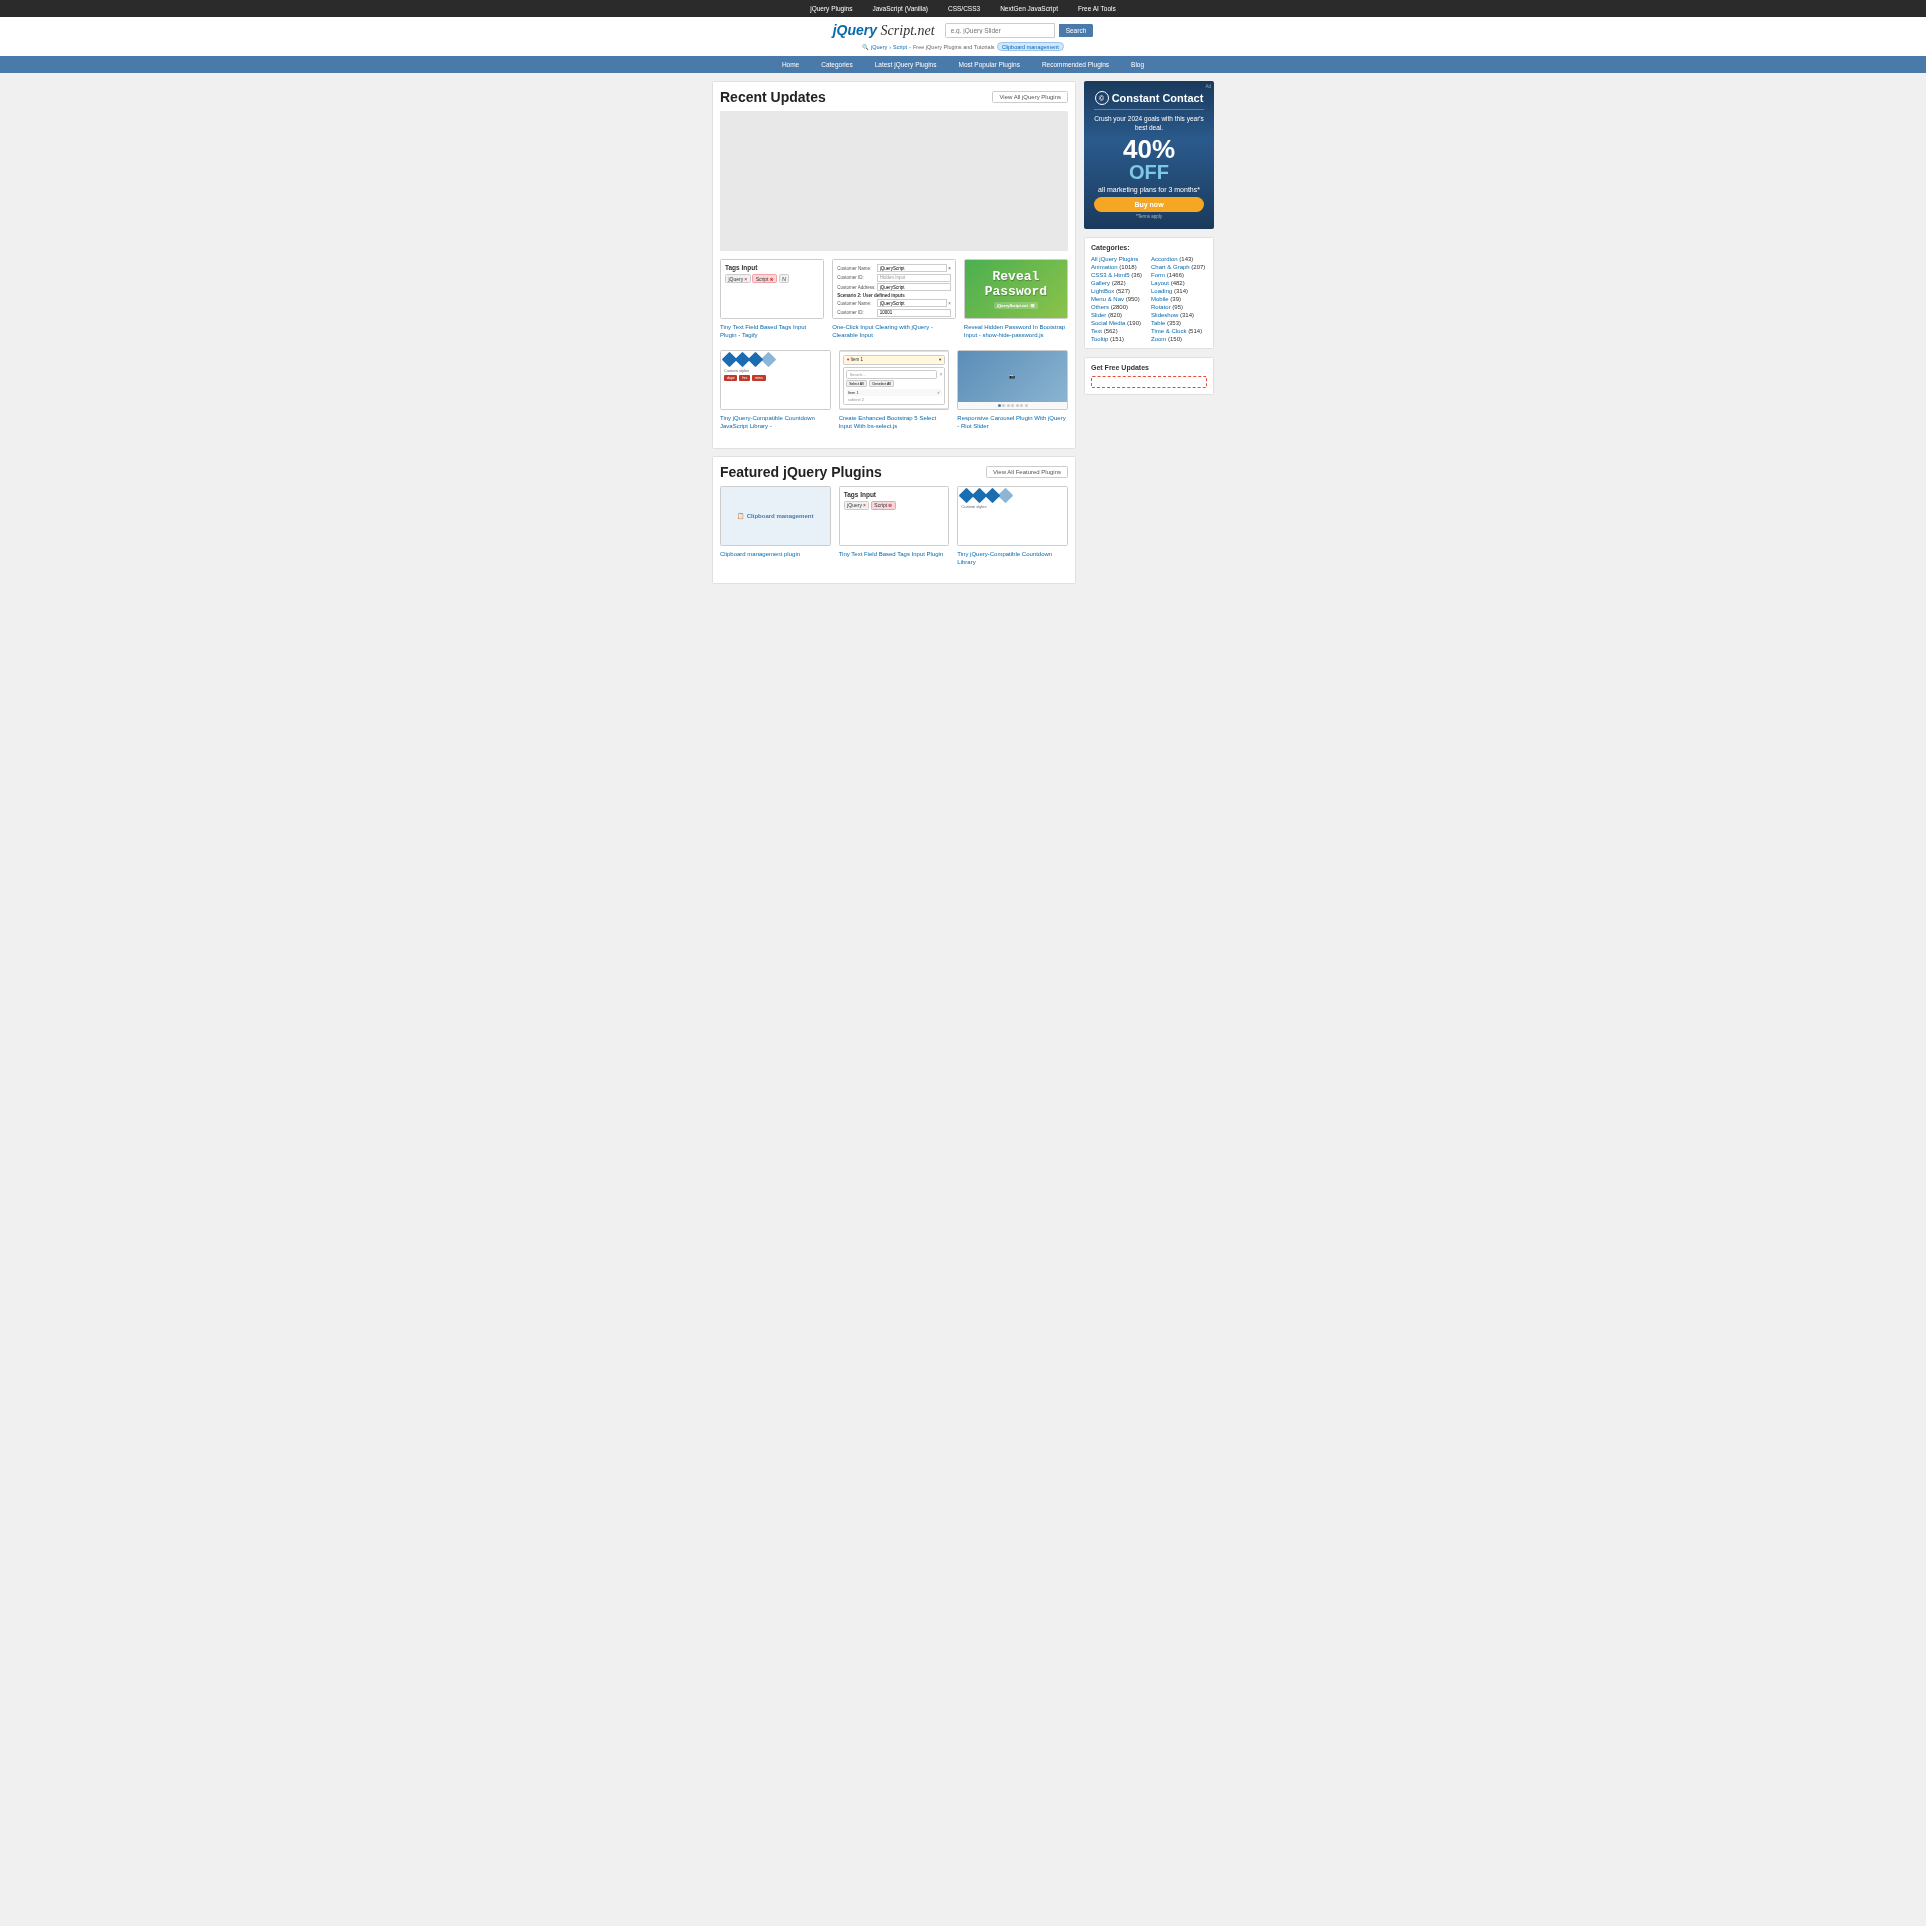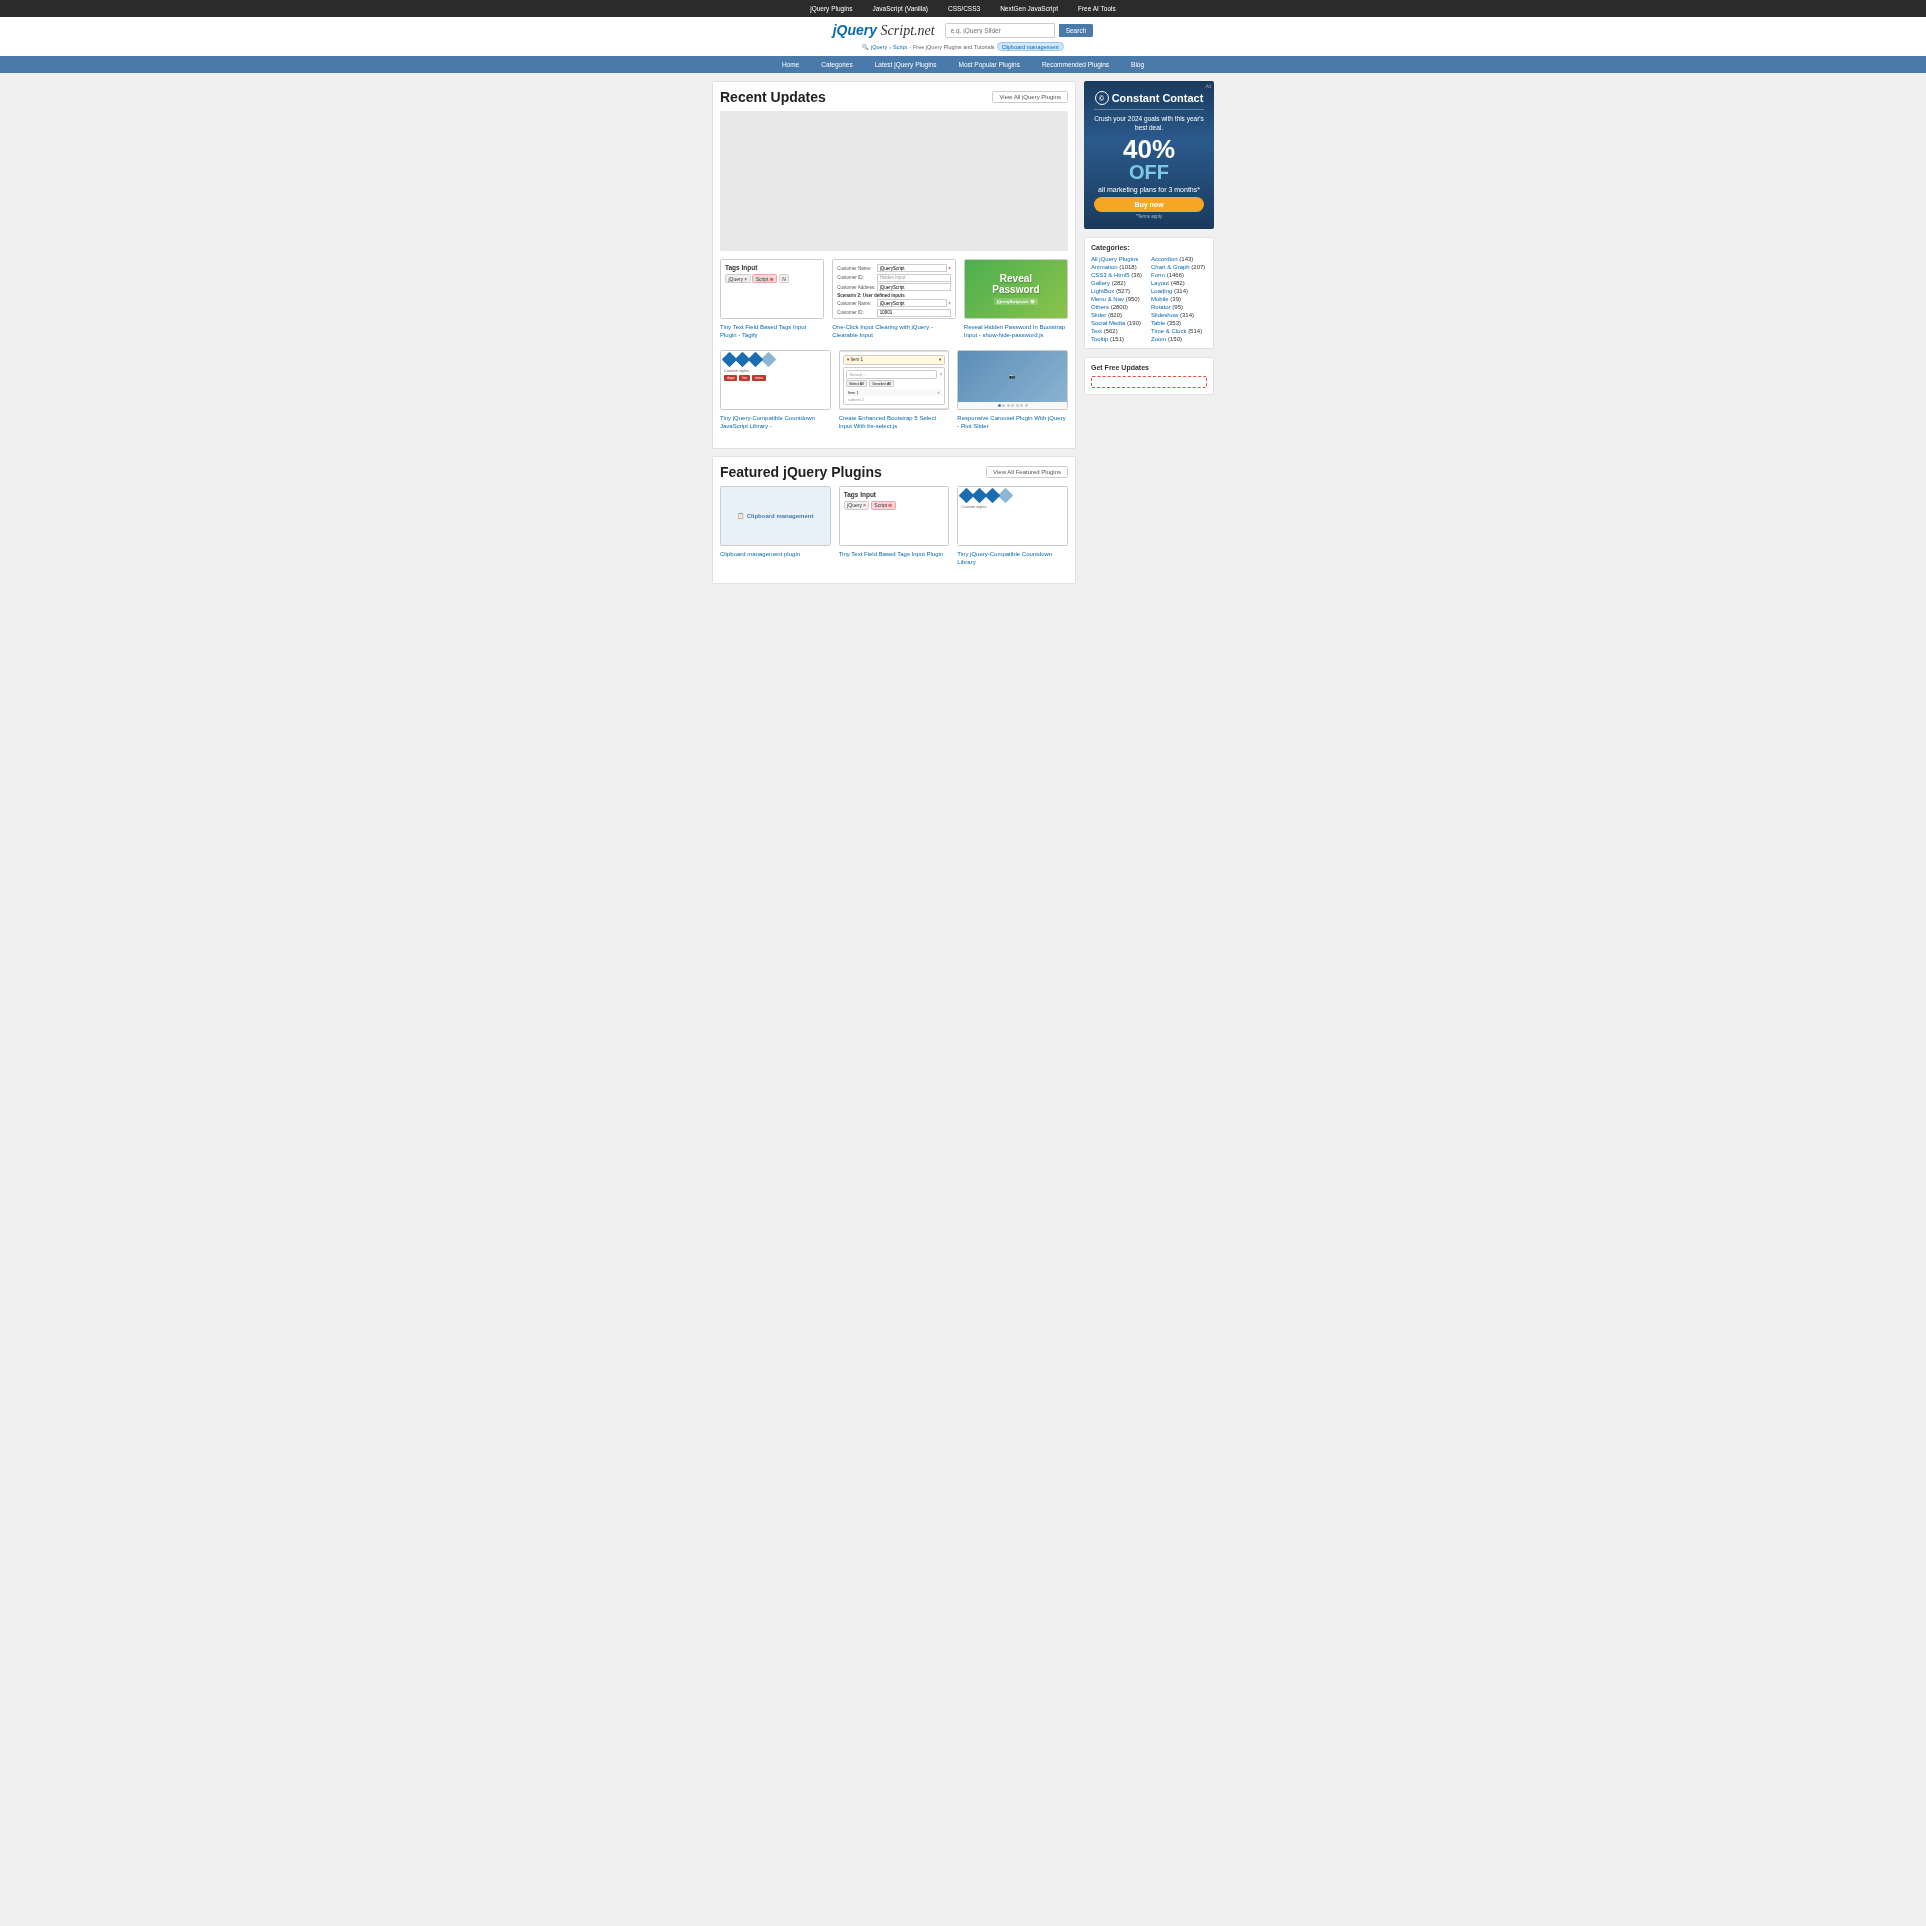--- a/index.html
+++ b/index.html
@@ -614,21 +614,21 @@
                 <input type="text" value="10001" readonly="" style="font-size: 4.5px; padding: 0.5px 1.5px; border: 0.5px solid rgb(204, 204, 204);">
               </div>
             </div>
           </div>
           <a class="plugin-title">One-Click Input Clearing with jQuery - Clearable Input</a>
         </div>
 
         <div class="plugin-card">
           <div class="plugin-thumb">
             <div class="thumb-reveal">
-              <div style="font-size:10px; font-weight:bold; text-shadow: 0.5px 0.5px 1px rgba(0,0,0,0.3);">Reveal<br>Password</div>
+              <div style="font-size:13px; font-weight:bold; text-shadow: 0.5px 0.5px 1px rgba(0,0,0,0.3); font-family: Liberation Mono, monospace;">Reveal<br>Password</div>
               <div class="url-bar">
                 <span>jQueryScript.net</span>
                 <span>👁</span>
               </div>
             </div>
           </div>
           <a class="plugin-title">Reveal Hidden Password In Bootstrap Input - show-hide-password.js</a>
         </div>
 
       </div>

